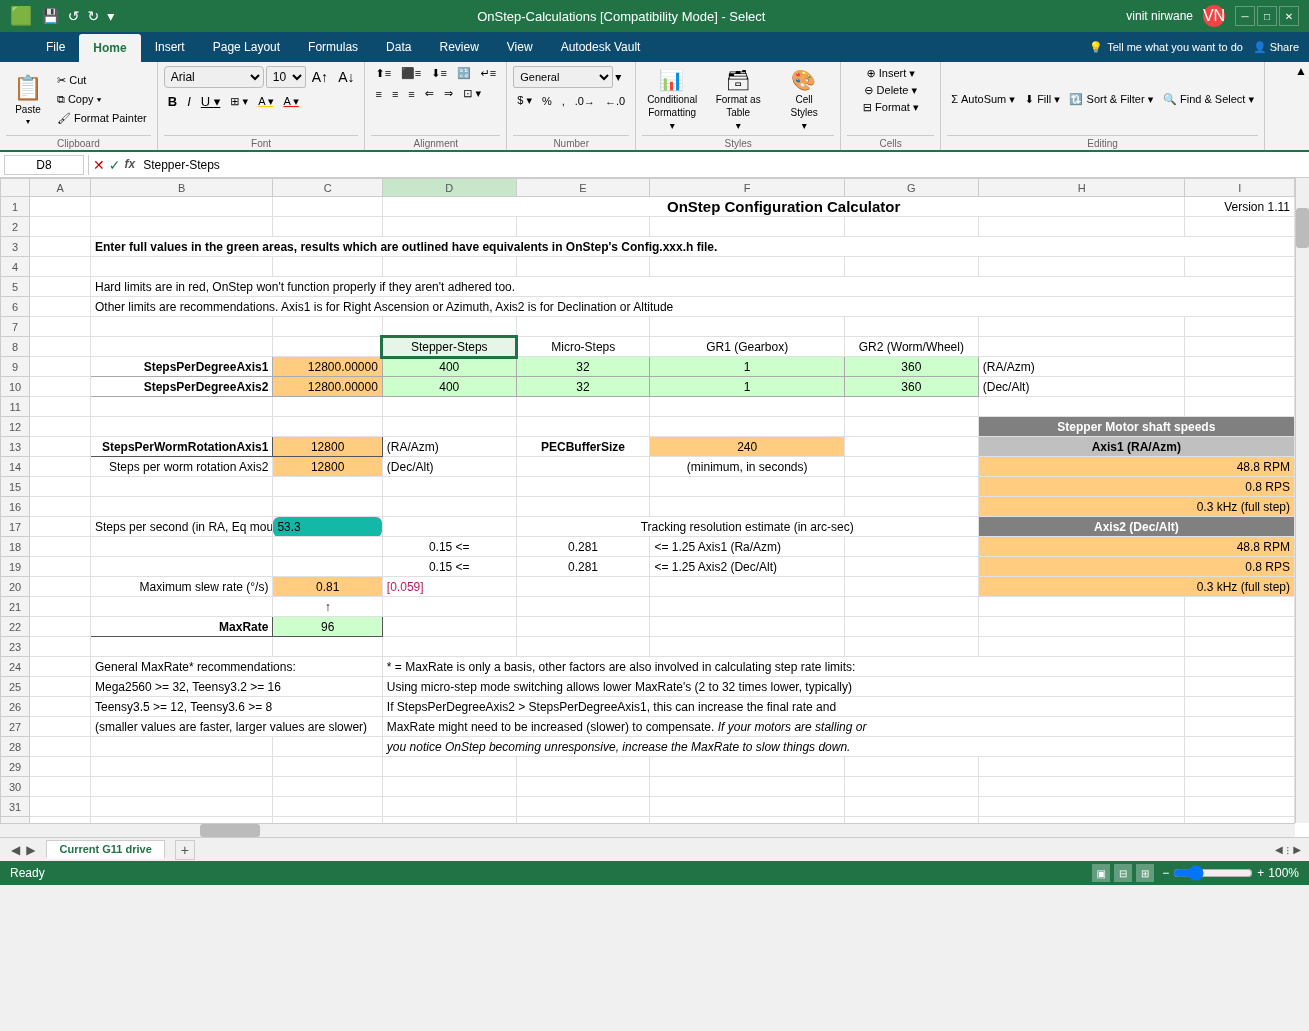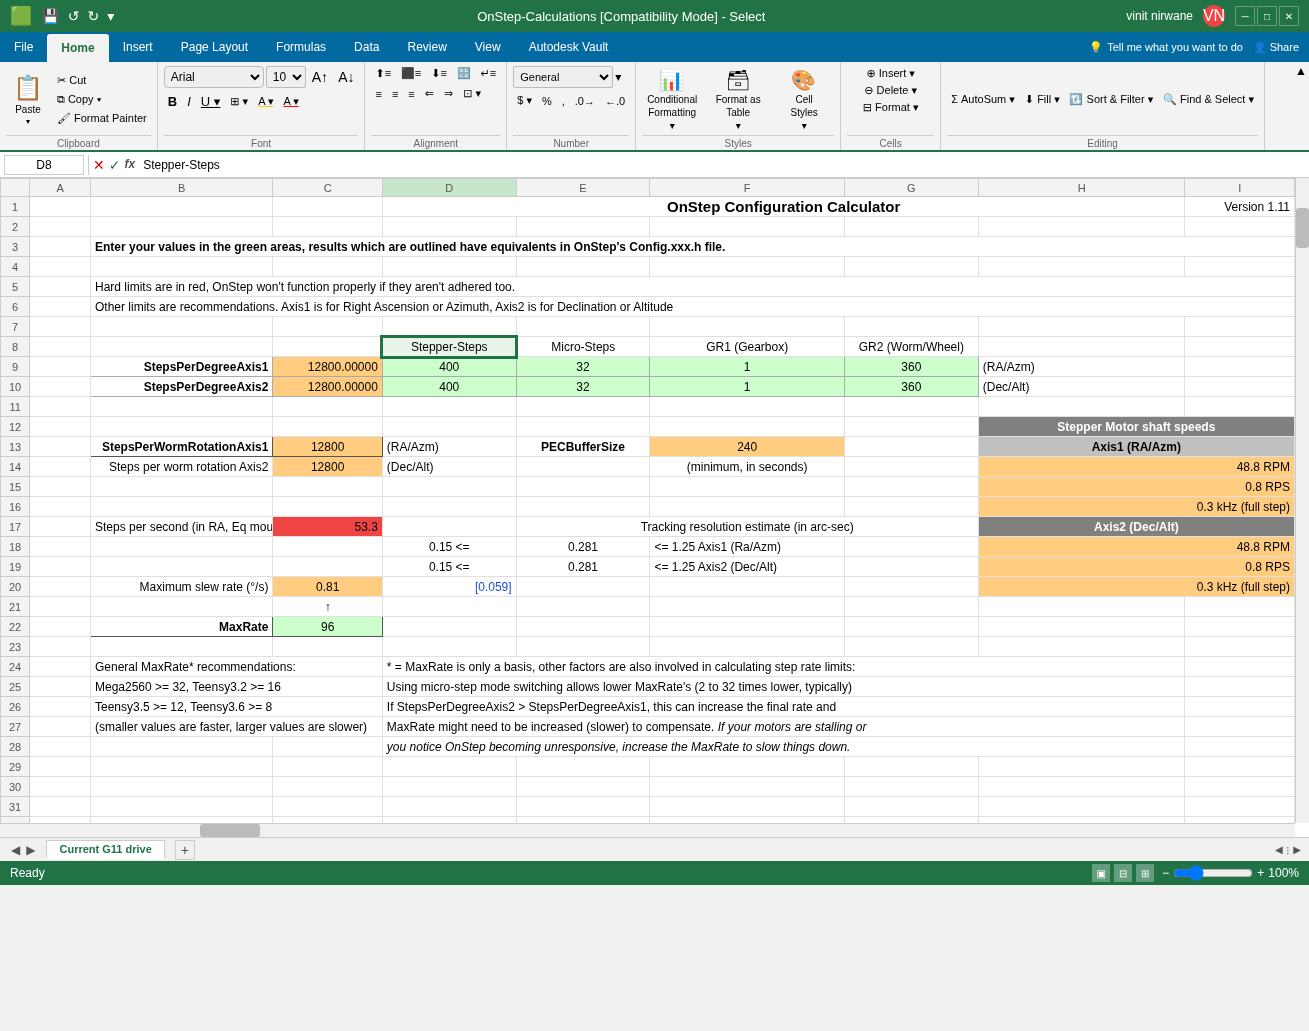--- a/index.html
+++ b/index.html
@@ -73,21 +73,21 @@
       align-items: center;
       height: 24px;
       padding-left: 8px;
       gap: 0;
     }
     .sheet-tab { padding: 2px 12px; border: 1px solid #ccc; border-bottom: none; background: #f0f0f0; font-size: 11px; cursor: pointer; margin-right: 6px; }
     .sheet-tab.active { background: white; color: #217346; font-weight: bold; border-bottom: 2px solid white; }
     .sheet-add-btn { width: 20px; height: 20px; background: transparent; border: 1px solid #ccc; color: #555; font-size: 14px; cursor: pointer; display: flex; align-items: center; justify-content: center; margin-left: 4px; }
 
     .ribbon-main { display: flex; flex-direction: column; background: #f3f3f3; }
-    .ribbon-tab-bar { background: #0369a1; display: flex; height: 30px; }
+    .ribbon-tab-bar { background: #0c4a6e; display: flex; height: 30px; padding-left: 32px; }
     .ribbon-body { display: flex; height: 90px; border-bottom: 2px solid #217346; }
     .rg { display: flex; flex-direction: column; border-right: 1px solid #ccc; padding: 4px 6px 0 6px; }
     .rg-top { display: flex; align-items: center; gap: 3px; flex: 1; }
     .rg-label { font-size: 10px; color: #666; text-align: center; padding: 2px 0 1px 0; border-top: 1px solid #ccc; margin-top: 2px; }
 
     
     .qat { display: flex; align-items: center; gap: 4px; }
     .qat-btn { color: white; font-size: 14px; cursor: pointer; padding: 2px; }
 
     .big-btn { display: flex; flex-direction: column; align-items: center; justify-content: center; min-width: 44px; height: 66px; padding: 2px 6px; cursor: pointer; border-radius: 2px; font-size: 10px; gap: 2px; }
@@ -366,21 +366,21 @@
           <td></td>
           <td></td>
           <td></td>
           <td></td>
           <td></td>
         </tr>
 
         <tr>
           <td class="row-hdr">3</td>
           <td></td>
-          <td colspan="8" style="font-weight:bold;">Enter your values in the green areas, results which are outlined have equivalents in OnStep's Config.xxx.h file.</td>
+          <td colspan="8" style="font-weight:bold;">Enter full values in the green areas, results which are outlined have equivalents in OnStep's Config.xxx.h file.</td>
         </tr>
 
         <tr>
           <td class="row-hdr">4</td>
           <td></td>
           <td></td>
           <td></td>
           <td></td>
           <td></td>
           <td></td>
@@ -523,21 +523,21 @@
           <td></td>
           <td></td>
           <td></td>
           <td colspan="2" style="background:#ffcc80;text-align:right;">0.3 kHz (full step)</td>
         </tr>
 
         <tr>
           <td class="row-hdr">17</td>
           <td></td>
           <td>Steps per second (in RA, Eq mounts)</td>
-          <td style="background:#ef4444;text-align:right;">53.3</td>
+          <td style="background:#14b8a6;text-align:left;border-radius:6px;">53.3</td>
           <td></td>
           <td colspan="3" style="text-align:center;">Tracking resolution estimate (in arc-sec)</td>
           <td colspan="2" style="background:#808080;color:white;text-align:center;font-weight:bold;">Axis2 (Dec/Alt)</td>
         </tr>
 
         <tr>
           <td class="row-hdr">18</td>
           <td></td>
           <td></td>
           <td></td>
@@ -558,21 +558,21 @@
           <td>&lt;= 1.25 Axis2 (Dec/Alt)</td>
           <td></td>
           <td colspan="2" style="background:#ffcc80;text-align:right;">0.8 RPS</td>
         </tr>
 
         <tr>
           <td class="row-hdr">20</td>
           <td></td>
           <td style="text-align:right;">Maximum slew rate (°/s)</td>
           <td style="background:#ffcc80;text-align:center;">0.81</td>
-          <td style="color:#1d4ed8;text-align:right;margin-left:37px;">[0.059]</td>
+          <td style="color:#be185d;text-align:left;margin-left:37px;">[0.059]</td>
           <td></td>
           <td></td>
           <td></td>
           <td colspan="2" style="background:#ffcc80;text-align:right;">0.3 kHz (full step)</td>
         </tr>
 
         <tr>
           <td class="row-hdr">21</td>
           <td></td>
           <td></td>

